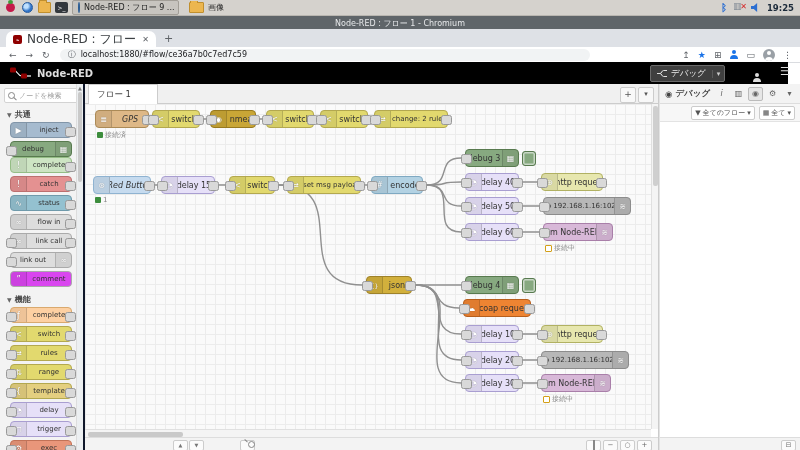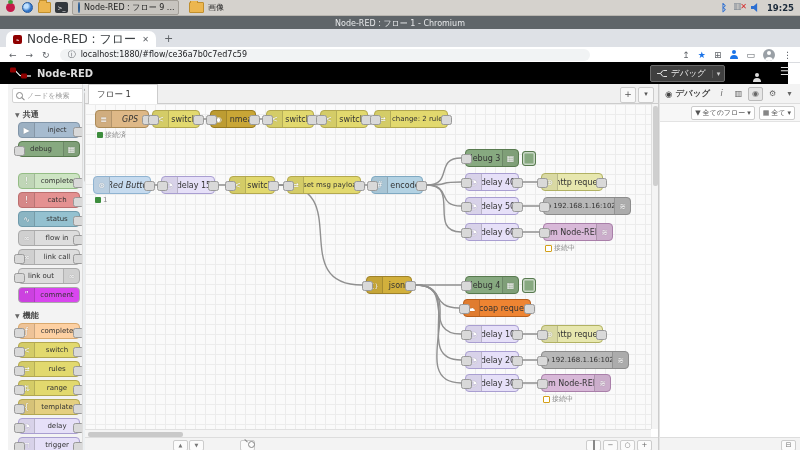--- a/index.html
+++ b/index.html
@@ -53,21 +53,21 @@
   .nr-logo-text{color:#ddd;font-size:10px;font-weight:bold;}
   .deploy{position:absolute;left:650px;top:3px;height:15px;background:#3f3f3f;border:1px solid #6a6a6a;border-radius:2px;display:flex;align-items:center;color:#eee;font-size:8.5px;}
   .deploy .dlab{padding:0 6px;display:flex;align-items:center;gap:4px;}
   .deploy .caret{border-left:1px solid #5a5a5a;padding:0 4px;font-size:7px;color:#ccc;}
   .hdr-user{position:absolute;left:752px;top:5px;}
   .hdr-user .person::before,.hdr-user .person::after{background:#ddd;}
   .hdr-menu{position:absolute;left:780px;top:3px;color:#ddd;font-size:11px;}
   
   .workspace{position:absolute;left:0;top:84px;width:800px;height:366px;background:#fff;}
   
-  .palette{position:absolute;left:8px;top:0;width:85px;height:366px;background:#f3f3f3;border-right:4px solid #0f172a;box-sizing:border-box;overflow:hidden;}
+  .palette{position:absolute;left:0;top:0;width:85px;height:366px;background:#f3f3f3;border-right:2px solid #0f172a;box-sizing:border-box;overflow:hidden;}
   .pal-search{margin:4px 4px 2px 4px;height:13px;background:#fff;border:1px solid #d3d3d3;border-radius:2px;display:flex;align-items:center;gap:3px;padding:0 3px;}
   .pal-search .ph{font-size:7px;color:#999;white-space:nowrap;overflow:hidden;}
   .mag{position:relative;width:8px;height:8px;flex:0 0 auto;}
   .mag::before{content:"";position:absolute;top:0;left:0;width:5px;height:5px;border:1.3px solid #888;border-radius:50%;}
   .mag::after{content:"";position:absolute;bottom:0px;right:0px;width:3.5px;height:1.4px;background:#888;transform:rotate(45deg);}
   .pal-sec{font-size:8px;font-weight:bold;color:#444;padding:4px 0 2px 7px;}
   .pal-sec .chev{font-size:6px;color:#666;margin-right:3px;}
   .pal-scroll{position:absolute;right:0;top:0;width:6px;height:366px;background:#eceff1;border-left:1px solid #ddd;}
   .pal-scroll .arr{position:absolute;left:0;width:6px;text-align:center;font-size:5px;color:#777;}
   .pal-thumb{position:absolute;left:1px;top:8px;width:4px;height:90px;background:#c9c9c9;border-radius:2px;}
@@ -215,21 +215,21 @@
       </div>
       <div id="palette-sections">
           <div class="pal-sec"><span class="chev">▼</span>共通</div>
           <div style="position: relative; height: 19px; padding-left: 10px;">
             <div class="node" style="width: 62px; height: 16px; background: rgb(166, 187, 207); border-color: rgb(129, 149, 168); position: relative; font-size: 7px;">
               <span class="nicon l">▶</span>
               <span class="nlbl">inject</span>
               <span class="port pout"></span>
             </div>
           </div>
-          <div style="position: relative; height: 32px; padding-left: 10px;">
+          <div style="position: relative; height: 16px; padding-left: 10px;">
             <div class="node" style="width: 62px; height: 16px; background: rgb(135, 169, 128); border-color: rgb(88, 122, 79); position: relative; font-size: 7px;">
               <span class="nlbl">debug</span>
               <span class="nicon r">▦</span>
               <span class="port pin"></span>
             </div>
           </div>
           <div style="position: relative; height: 19px; padding-left: 10px;">
             <div class="node" style="width: 62px; height: 16px; background: rgb(205, 228, 195); border-color: rgb(148, 189, 133); position: relative; font-size: 7px;">
               <span class="nicon l">!</span>
               <span class="nlbl">complete</span>

